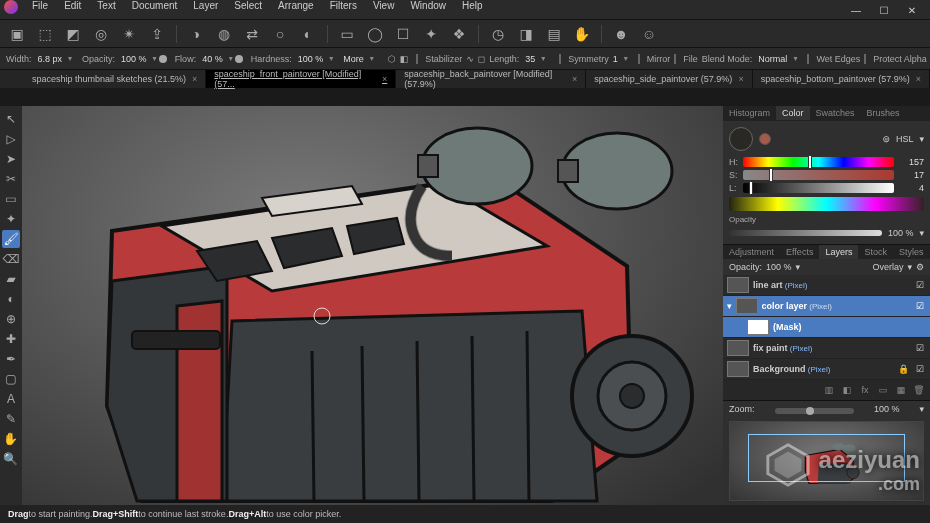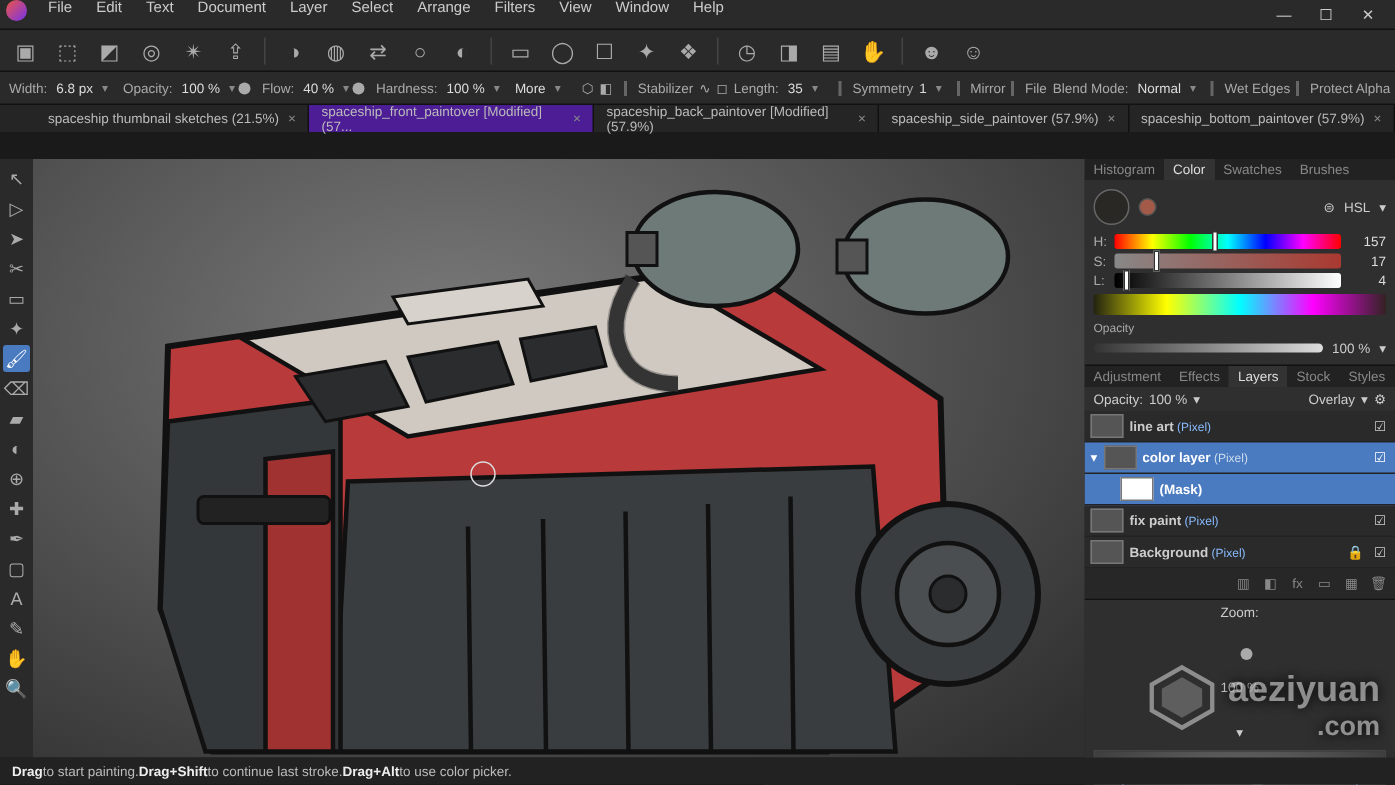--- a/index.html
+++ b/index.html
@@ -19,21 +19,21 @@
 .options-bar .lbl { margin-right: 2px; }
 .options-bar .val { color: #ddd; margin-right: 2px; }
 .options-bar .dd { color: #888; margin-right: 6px; font-size: 8px; }
 .options-bar .mini-slider { width: 36px; height: 6px; background: #555; border-radius: 3px; margin-right: 4px; position: relative; }
 .options-bar .mini-slider::after { content:""; position:absolute; width:8px; height:8px; background:#aaa; border-radius:4px; top:-1px; right:0; }
 .options-bar .cb { width: 10px; height: 10px; border: 1px solid #666; display: inline-block; margin-right: 3px; vertical-align: middle; }
 .options-bar .cb.on { background: #5af; }
 
 .tab-strip { height: 18px; background: #252525; display: flex; align-items: stretch; font-size: 9px; padding-left: 22px; justify-content: flex-end; }
 .tab { display: flex; align-items: center; padding: 0 8px; border-right: 1px solid #111; color: #bbb; max-width: 190px; }
-.tab.active { background: #4c1d95; }
+.tab.active { background: #000000; text-decoration: underline; }
 .tab .x { margin-left: 6px; color: #888; }
 
 .workspace { position: absolute; top: 106px; bottom: 18px; left: 0; right: 0; display: flex; }
 
 .toolbar-left { width: 22px; background: #2a2a2a; display: flex; flex-direction: column; align-items: center; padding-top: 4px; gap: 2px; }
 .toolbar-left .tool { width: 18px; height: 18px; display: flex; align-items: center; justify-content: center; color: #aaa; font-size: 12px; border-radius: 2px; }
 .toolbar-left .tool.active { background: #4a7abf; color: #fff; }
 
 .canvas-area { flex: 1; background: radial-gradient(ellipse at 40% 30%, #7a7a7a, #303030 95%); position: relative; overflow: hidden; }
 .canvas-area svg { position: absolute; top: 0; left: 0; }
@@ -68,21 +68,21 @@
 .layer-row .nm { flex: 1; white-space: nowrap; overflow: hidden; }
 .layer-row .type { color: #8bf; font-size:8px; }
 .layer-row.selected .type { color: #cde; }
 .layer-row .vis { width: 12px; text-align: center; }
 .layer-row .lock { width: 12px; text-align: center; color:#888; }
 .layer-row.child { padding-left: 24px; }
 .layer-foot { display:flex; gap:4px; padding:3px 4px; background:#272727; justify-content:flex-end; }
 .layer-foot .btn { width:14px; height:14px; display:flex; align-items:center; justify-content:center; color:#888; }
 
 .nav-panel { background:#2f2f2f; }
-.zoom-row { display:flex; align-items:center; gap:20px; padding:3px 6px;flex-direction:column; }
+.zoom-row { display:flex; align-items:flex-end; gap:20px; padding:3px 6px; }
 .zoom-row .track { flex:1; height:6px; background:#555; border-radius:3px; position:relative; }
 .zoom-row .track::after { content:""; position:absolute; width:8px; height:8px; background:#aaa; border-radius:4px; top:-1px; left:40%; }
 .nav-thumb { margin:4px 6px; height:80px; background: radial-gradient(ellipse at 50% 40%, #777, #333); position:relative; border:1px solid #444; }
 .nav-thumb::after { content:""; position:absolute; inset:12px 18px 18px 18px; border:1px solid #8cf; }
 .nav-ship { position:absolute; left:25%; top:25%; width:55%; height:55%; }
 
 .statusbar { position: absolute; bottom: 0; left: 0; right: 0; height: 18px; background: #222; display: flex; align-items: center; padding: 0 8px; font-size: 9px; color: #bbb; }
 .statusbar b { color: #eee; font-weight: 600; }
 
 .watermark { position:absolute; right:10px; bottom:28px; color: rgba(255,255,255,0.5); font-size: 24px; font-weight:700; text-align:right; text-shadow: 0 0 8px #000; pointer-events:none; }

